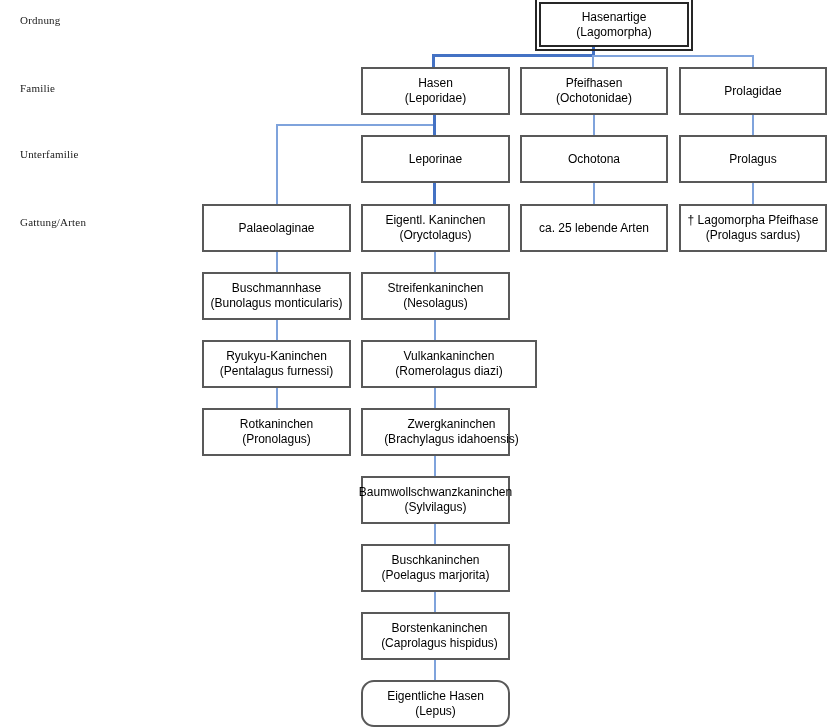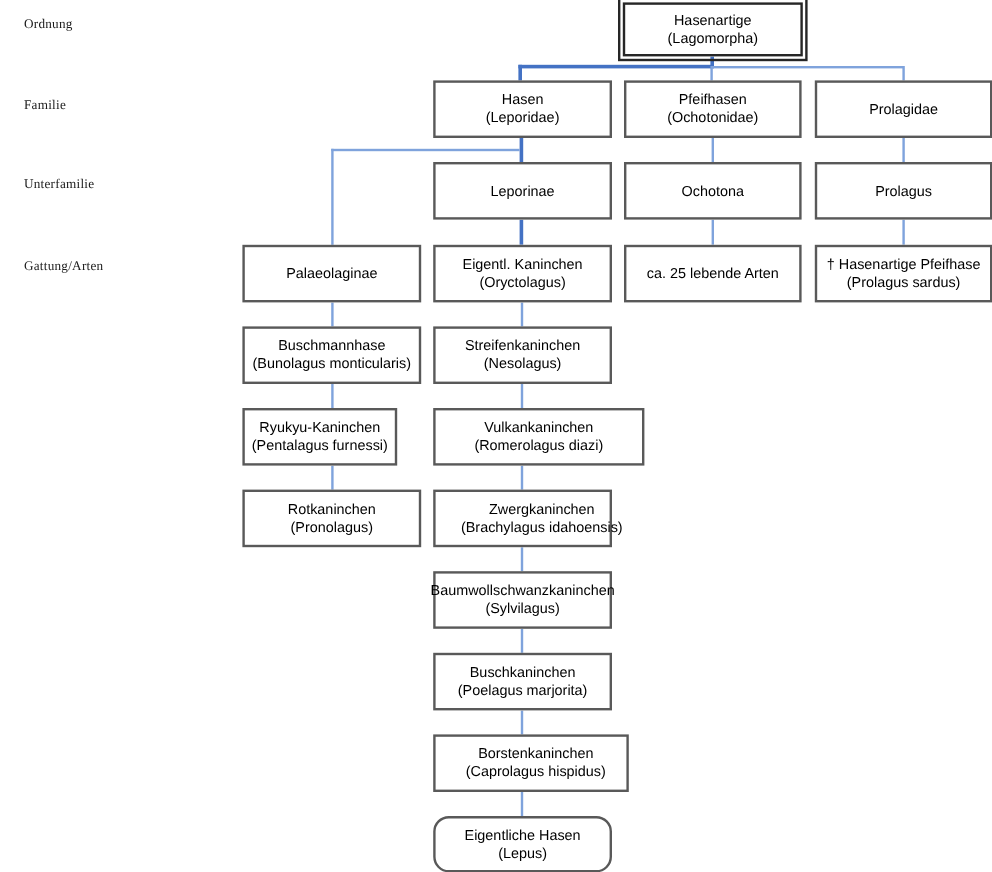--- a/index.html
+++ b/index.html
@@ -92,21 +92,21 @@
       <div class="conn" style="left: 276px; top: 320px; width: 2px; height: 21px; background: rgb(127, 163, 220);"></div>
       <div class="conn" style="left: 434px; top: 320px; width: 2px; height: 21px; background: rgb(127, 163, 220);"></div>
       <div class="conn" style="left: 276px; top: 388px; width: 2px; height: 21px; background: rgb(127, 163, 220);"></div>
       <div class="conn" style="left: 434px; top: 388px; width: 2px; height: 21px; background: rgb(127, 163, 220);"></div>
       <div class="conn" style="left: 434px; top: 456px; width: 2px; height: 21px; background: rgb(127, 163, 220);"></div>
       <div class="conn" style="left: 434px; top: 524px; width: 2px; height: 21px; background: rgb(127, 163, 220);"></div>
       <div class="conn" style="left: 434px; top: 592px; width: 2px; height: 21px; background: rgb(127, 163, 220);"></div>
       <div class="conn" style="left: 434px; top: 660px; width: 2px; height: 21px; background: rgb(127, 163, 220);"></div>
     </div>
   <div id="nodes">
-      <div class="node root" style="left: 519px; top: 2px; width: 150px; height: 45px;">
+      <div class="node root" style="left: 539px; top: 2px; width: 150px; height: 45px;">
         <span class="l1">Hasenartige</span>
         <span class="l2">(Lagomorpha)</span>
       </div>
       <div class="node" style="left: 361px; top: 67px; width: 149px; height: 48px;">
         <span class="l1">Hasen</span>
         <span class="l2">(Leporidae)</span>
       </div>
       <div class="node" style="left: 520px; top: 67px; width: 148px; height: 48px;">
         <span class="l1">Pfeifhasen</span>
         <span class="l2">(Ochotonidae)</span>
@@ -127,32 +127,32 @@
         <span class="l1">Palaeolaginae</span>
       </div>
       <div class="node" style="left: 361px; top: 204px; width: 149px; height: 48px;">
         <span class="l1">Eigentl. Kaninchen</span>
         <span class="l2">(Oryctolagus)</span>
       </div>
       <div class="node" style="left: 520px; top: 204px; width: 148px; height: 48px;">
         <span class="l1">ca. 25 lebende Arten</span>
       </div>
       <div class="node" style="left: 679px; top: 204px; width: 148px; height: 48px;">
-        <span class="l1">† Hasenartige Pfeifhase</span>
+        <span class="l1">† Lagomorpha Pfeifhase</span>
         <span class="l2">(Prolagus sardus)</span>
       </div>
       <div class="node" style="left: 202px; top: 272px; width: 149px; height: 48px;">
         <span class="l1">Buschmannhase</span>
         <span class="l2">(Bunolagus monticularis)</span>
       </div>
       <div class="node" style="left: 361px; top: 272px; width: 149px; height: 48px;">
         <span class="l1">Streifenkaninchen</span>
         <span class="l2">(Nesolagus)</span>
       </div>
-      <div class="node" style="left: 202px; top: 340px; width: 129px; height: 48px;">
+      <div class="node" style="left: 202px; top: 340px; width: 149px; height: 48px;">
         <span class="l1">Ryukyu-Kaninchen</span>
         <span class="l2">(Pentalagus furnessi)</span>
       </div>
       <div class="node" style="left: 361px; top: 340px; width: 176px; height: 48px;">
         <span class="l1">Vulkankaninchen</span>
         <span class="l2">(Romerolagus diazi)</span>
       </div>
       <div class="node" style="left: 202px; top: 408px; width: 149px; height: 48px;">
         <span class="l1">Rotkaninchen</span>
         <span class="l2">(Pronolagus)</span>
@@ -162,21 +162,21 @@
         <span class="l2">(Brachylagus idahoensis)</span>
       </div>
       <div class="node" style="left: 361px; top: 476px; width: 149px; height: 48px;">
         <span class="l1">Baumwollschwanzkaninchen</span>
         <span class="l2">(Sylvilagus)</span>
       </div>
       <div class="node" style="left: 361px; top: 544px; width: 149px; height: 48px;">
         <span class="l1">Buschkaninchen</span>
         <span class="l2">(Poelagus marjorita)</span>
       </div>
-      <div class="node" style="left: 361px; top: 612px; width: 163px; height: 48px; padding-left: 12px;">
+      <div class="node" style="left: 361px; top: 612px; width: 149px; height: 48px; padding-left: 12px;">
         <span class="l1">Borstenkaninchen</span>
         <span class="l2">(Caprolagus hispidus)</span>
       </div>
       <div class="node" style="left: 361px; top: 680px; width: 149px; height: 47px; border-radius: 13px;">
         <span class="l1">Eigentliche Hasen</span>
         <span class="l2">(Lepus)</span>
       </div>
     </div>
 </div>
 

